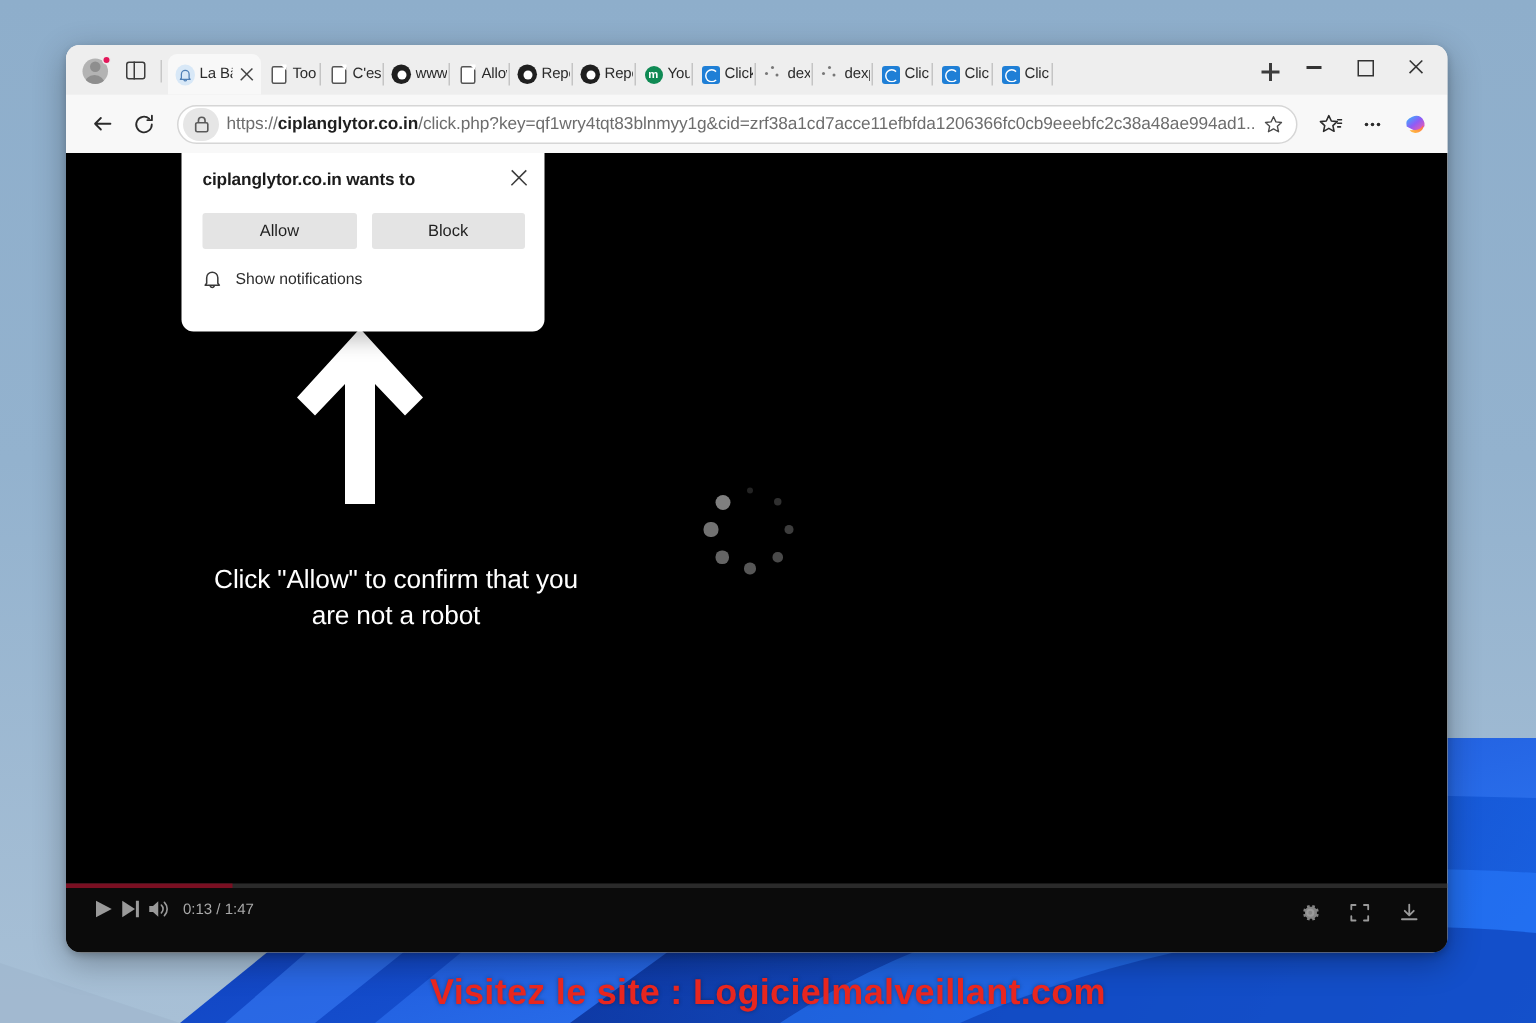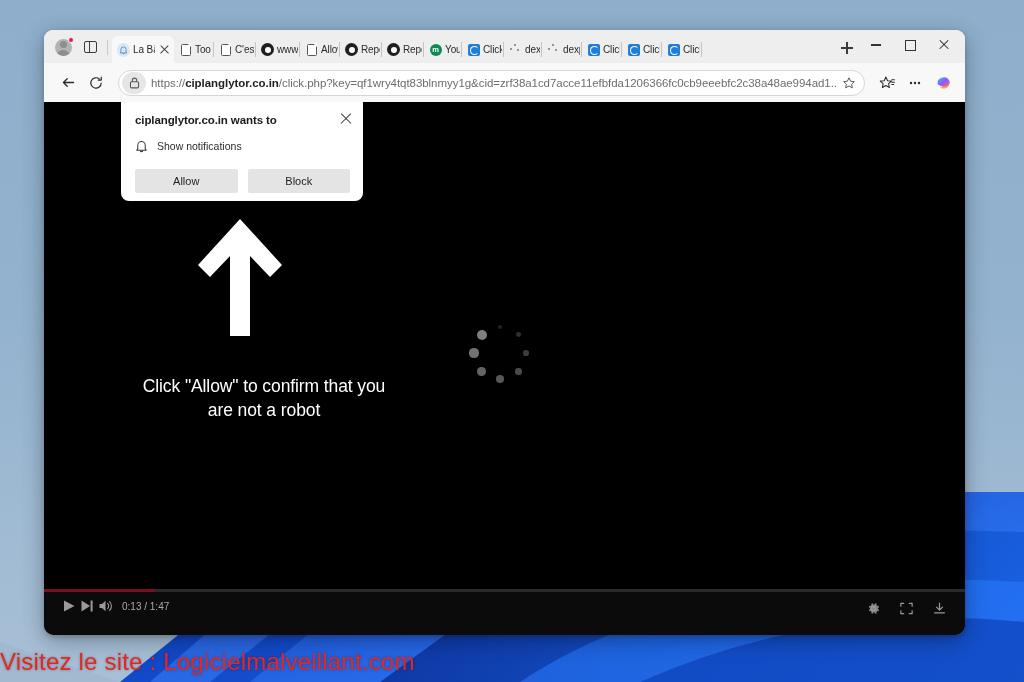--- a/index.html
+++ b/index.html
@@ -217,21 +217,21 @@
   #viewport {
     flex: 1 1 auto; background: #000; position: relative; overflow: hidden;
   }
 
   
   #perm-dialog {
     position: absolute; left: 77px; top: 0px;
     width: 242px; background: #fff;
     border-radius: 0 0 8px 8px;
     box-shadow: 0 5px 14px rgba(0,0,0,.28);
-    padding: 12px 13px 8px 14px;
+    padding: 12px 13px 28px 14px;
   }
   #perm-title {
     font-size: 11.5px; font-weight: bold; color: #1b1b1b; letter-spacing:-.1px;
   }
   #perm-close {
     position: absolute; right: 9px; top: 8px; width: 16px; height: 16px;
   }
   #perm-close::before, #perm-close::after {
     content:""; position:absolute; left:1px; top:7.5px; width:14px; height:1.3px; background:#3a3a3a;
   }
@@ -281,23 +281,24 @@
   }
   #player-right {
     position:absolute; right: 18px; top: 12px; display:flex; align-items:center; gap:18px;
   }
   .pc { display:flex; align-items:center; justify-content:center; }
   #time-label { font-size: 10px; color:#a9a9a9; margin-left: 4px; }
 
   
   #banner {
     position:absolute; left:0; right:0; bottom: 6px;
-    text-align:left;
+    text-align:center;
     color:#e8261f; font-size: 24px; letter-spacing:.2px;
     text-shadow: 0 0 3px rgba(0,0,0,.35);
+    font-weight: bold;
   }
 </style>
 </head>
 <body>
 
 <div id="desktop">
   <div id="wallpaper-bloom">
     <svg viewBox="0 0 1024 190" preserveAspectRatio="none">
       <defs>
         <linearGradient id="bl1" x1="0" y1="0" x2="1" y2="1">
@@ -534,32 +535,32 @@
         <i style="width: 6.625px; height: 6.625px; margin-left: 15.0723px; margin-top: 15.0723px; opacity: 0.53125;"></i>
         <i style="width: 7.5px; height: 7.5px; margin-left: -3.75px; margin-top: 22.25px; opacity: 0.625;"></i>
         <i style="width: 8.375px; height: 8.375px; margin-left: -22.5723px; margin-top: 14.1973px; opacity: 0.71875;"></i>
         <i style="width: 9.25px; height: 9.25px; margin-left: -30.625px; margin-top: -4.625px; opacity: 0.8125;"></i>
         <i style="width: 10.125px; height: 10.125px; margin-left: -23.4473px; margin-top: -23.4473px; opacity: 0.90625;"></i>
       </div>
 
     <div id="perm-dialog">
       <div id="perm-title">ciplanglytor.co.in wants to</div>
       <div id="perm-close"></div>
+      <div id="perm-buttons">
+        <button class="perm-btn">Allow</button>
+        <button class="perm-btn">Block</button>
+      </div>
       <div id="perm-row">
         <span style="display:flex;">
           <svg width="13" height="14" viewBox="0 0 14 15" fill="none" stroke="#3a3a3a" stroke-width="1.1">
             <path d="M3 10.6 V6.6a4 4 0 0 1 8 0v4l1.1 1.4H1.9z" stroke-linejoin="round"></path>
             <path d="M5.6 12.6a1.5 1.5 0 0 0 2.8 0" stroke-linecap="round"></path>
           </svg>
         </span>
         <span class="lbl">Show notifications</span>
-      </div>
-      <div id="perm-buttons">
-        <button class="perm-btn">Allow</button>
-        <button class="perm-btn">Block</button>
       </div>
     </div>
 
     <div id="player">
       <div id="progress-track">
         <div id="progress-fill" style="width: 12%;"></div>
       </div>
       <div id="player-left">
         <span class="pc">
           <svg width="14" height="14" viewBox="0 0 14 14" fill="#9a9a9a">

